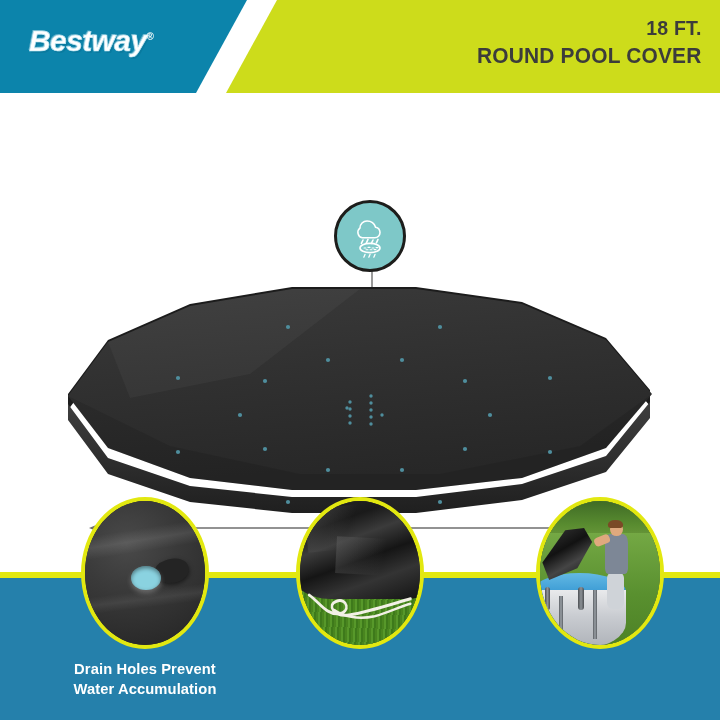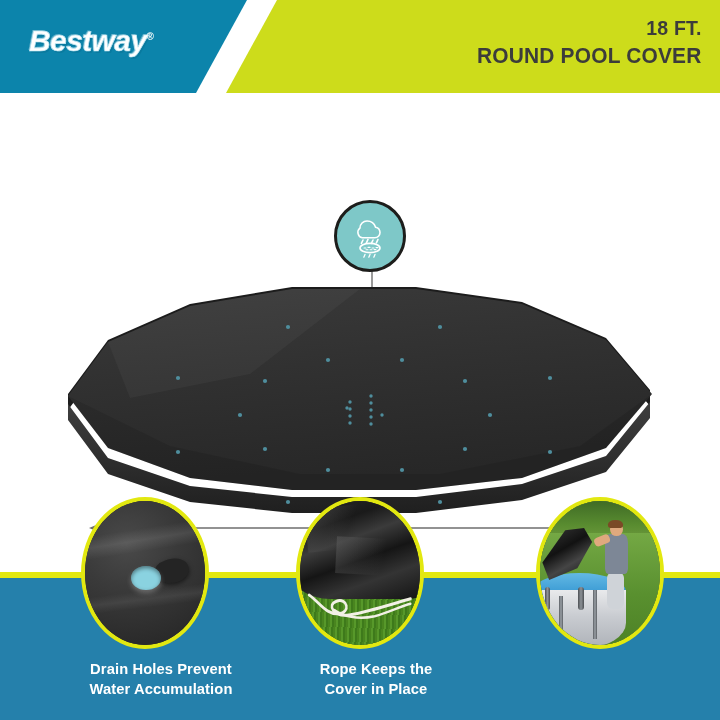--- a/index.html
+++ b/index.html
@@ -89,21 +89,21 @@
   #feature-2 { left:480px; }
 
   .oval-frame {
     position:absolute; left:50%; top:0; transform:translateX(-50%);
     width:128px; height:152px; border-radius:50%;
     border:4px solid #e2e810; overflow:hidden; background:#2b2b2b;
   }
   .oval-inner { position:absolute; inset:0; }
 
   .caption {
-    position:absolute; left:16px; top:162px; width:240px; text-align:center;
+    position:absolute; left:0; top:162px; width:240px; text-align:center;
     color:#ffffff; font-weight:bold; font-size:15.5px; line-height:1.32;
     letter-spacing:.1px;
   }
   .caption span { display:block; transform:scaleX(.95); }
 
   
   .p1-bg { position:absolute; inset:0;
     background:
       radial-gradient(ellipse 90% 70% at 35% 30%, #4a4a4a 0%, #3a3a3a 45%, #2a2a2a 100%); }
   .p1-sheen { position:absolute; left:-10%; top:18%; width:130%; height:16%;
@@ -297,24 +297,20 @@
       <div class="p2-fold1"></div>
       <div class="p2-fold2"></div>
       <svg class="p2-rope" viewBox="0 0 100 30" preserveAspectRatio="none" aria-hidden="true">
         <g fill="none" stroke="#f2f0e6" stroke-width="2.4" stroke-linecap="round">
           <path d="M2,4 C12,10 18,20 30,19 C42,18 38,6 28,9 C18,12 26,22 40,20 C56,18 74,13 98,7"></path>
           <path d="M26,16 C34,21 48,24 64,21 C78,18 88,13 98,11" stroke-width="2"></path>
         </g>
       </svg>
     </div>
   </div>
-  <div class="caption">
-    <span>Rope Keeps the</span>
-    <span>Cover in Place</span>
-  </div>
 </div>
 
 <div class="feature" id="feature-2">
   <div class="oval-frame">
     <div class="oval-inner">
       <div class="p3-sky"></div>
       <div class="p3-trees"></div>
       <div class="p3-lawn"></div>
       <div class="p3-pool-water"></div>
       <div class="p3-pool-wall"></div>

